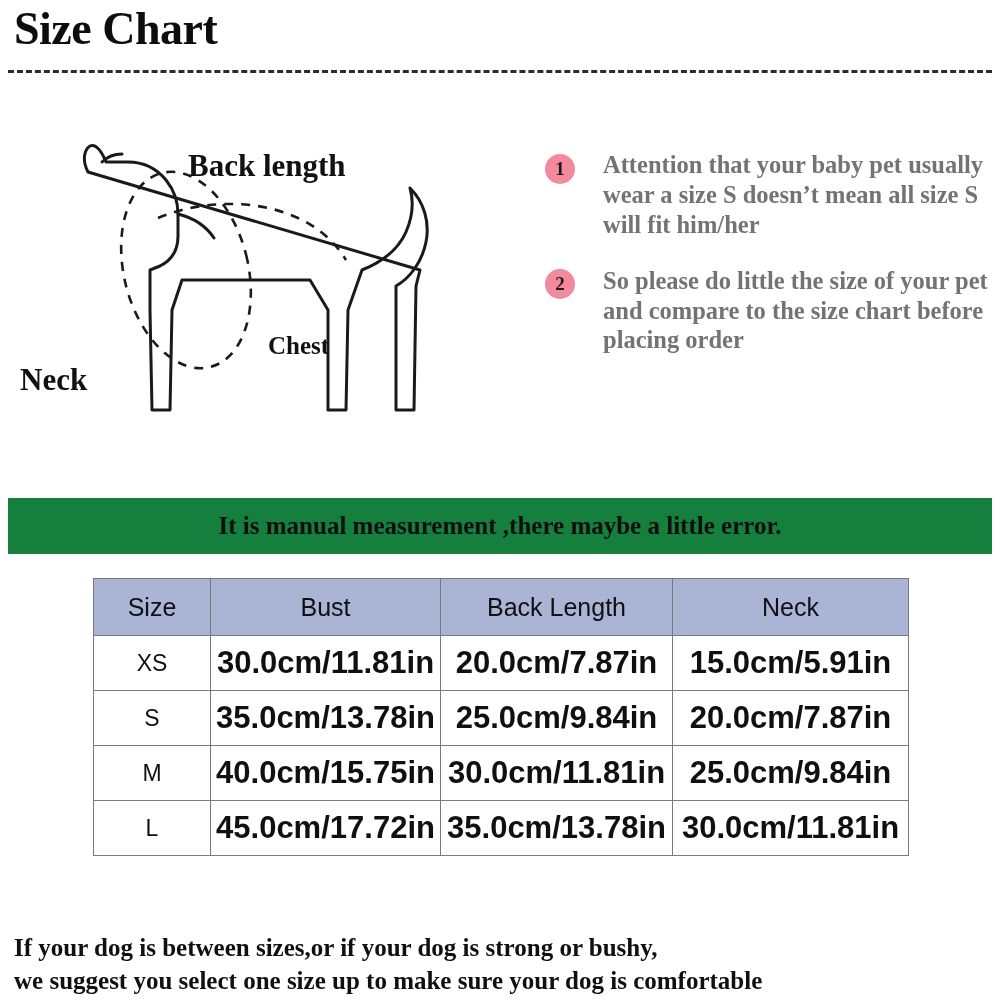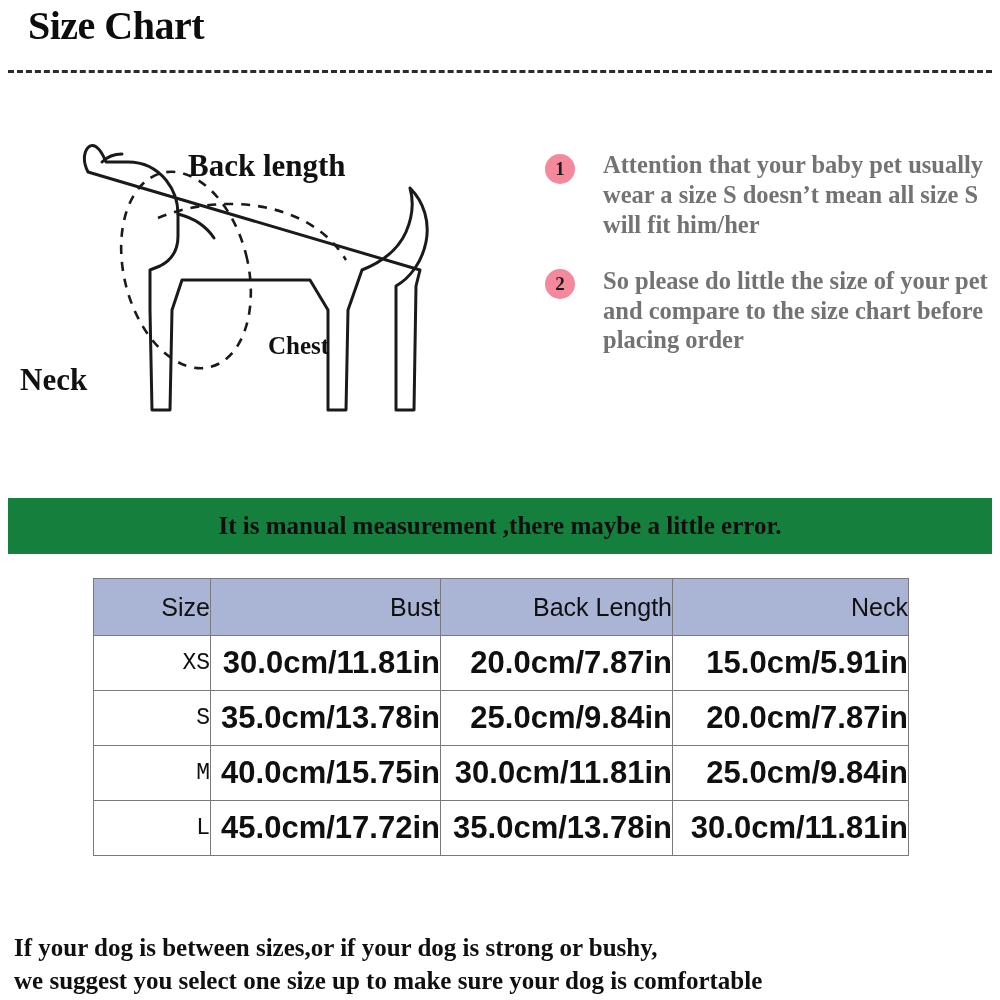--- a/index.html
+++ b/index.html
@@ -19,23 +19,23 @@
   .page {
     width: 1000px;
     height: 1000px;
     position: relative;
     box-sizing: border-box;
   }
 
   
   .title {
     position: absolute;
-    left: 28px;
+    left: 14px;
     top: 2px;
-    font-size: 40px;
+    font-size: 46px;
     font-weight: bold;
     font-family: "Liberation Serif", serif;
     letter-spacing: -0.5px;
     color: #0d0d0d;
   }
 
   .dash-divider {
     position: absolute;
     left: 8px;
     top: 70px;
@@ -146,40 +146,39 @@
     width: 815px;
   }
   table.size-table {
     border-collapse: collapse;
     width: 815px;
     table-layout: fixed;
   }
   table.size-table th,
   table.size-table td {
     border: 1.5px solid #7a7a7a;
-    text-align: right;
+    text-align: center;
     font-family: "Liberation Sans", sans-serif;
     color: #101010;
   }
   table.size-table thead th {
     background: #aab4d4;
     font-size: 25px;
     font-weight: normal;
     height: 56px;
     padding: 0;
   }
   table.size-table tbody td {
     height: 54px;
     padding: 0;
     font-size: 31px;
   }
   table.size-table tbody td.size-col {
     font-weight: normal;
     font-size: 23px;
-    font-family: Liberation Mono, monospace;
   }
   table.size-table tbody td.val {
     font-weight: bold;
   }
   col.c-size { width: 117px; }
   col.c-bust { width: 230px; }
   col.c-back { width: 232px; }
   col.c-neck { width: 236px; }
 
   

